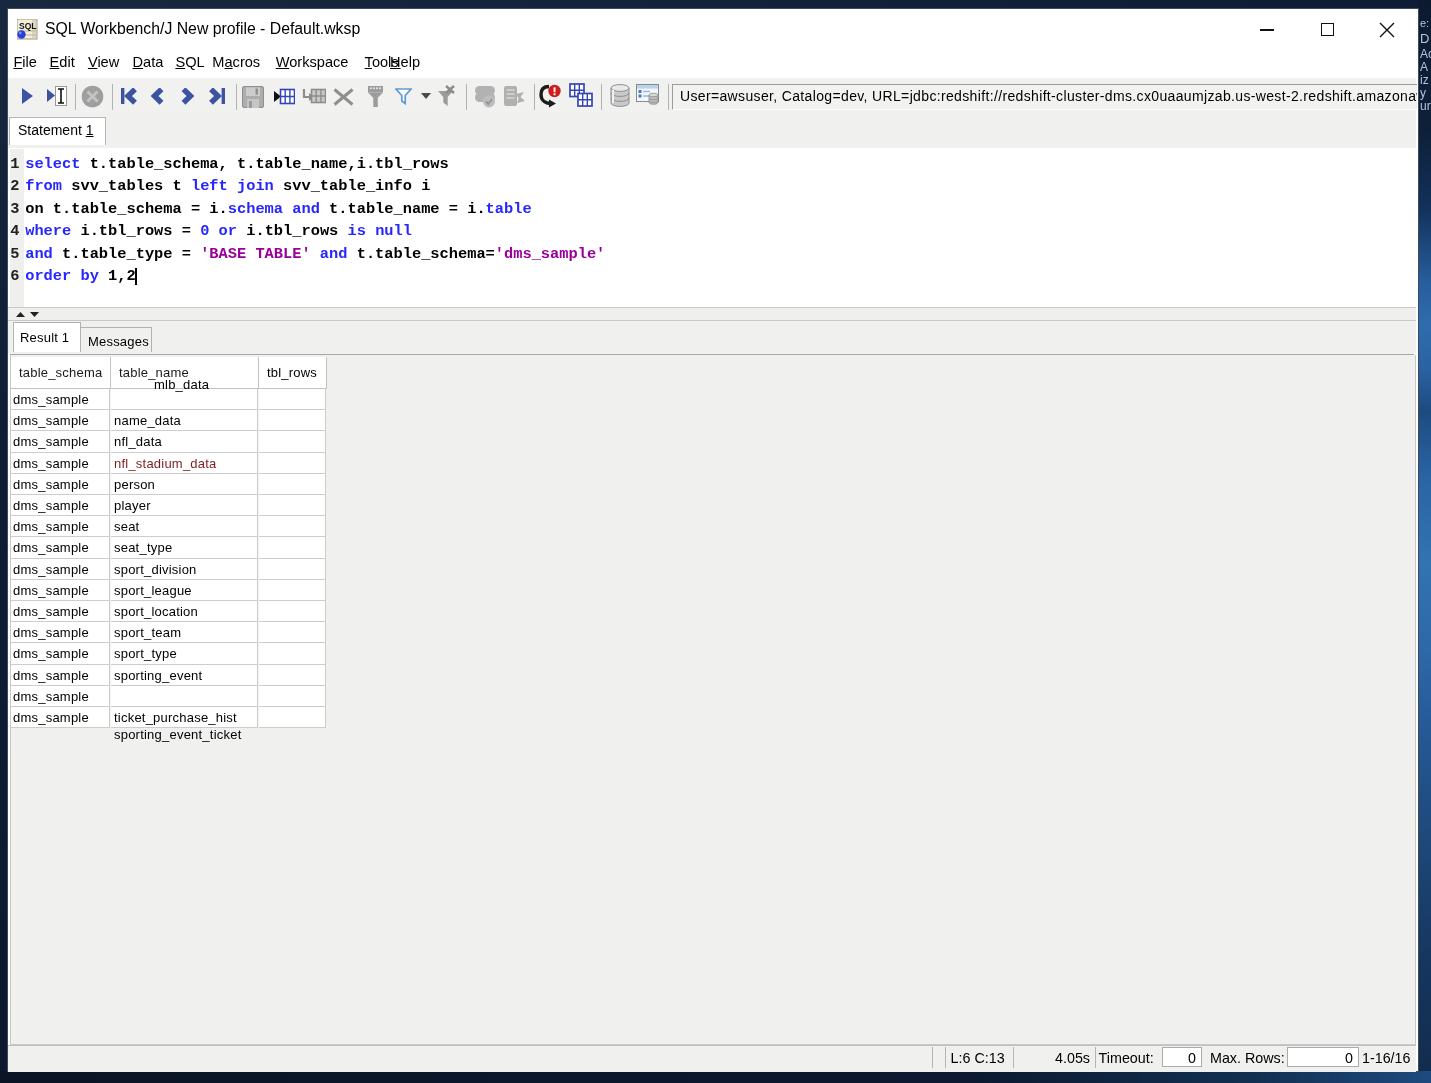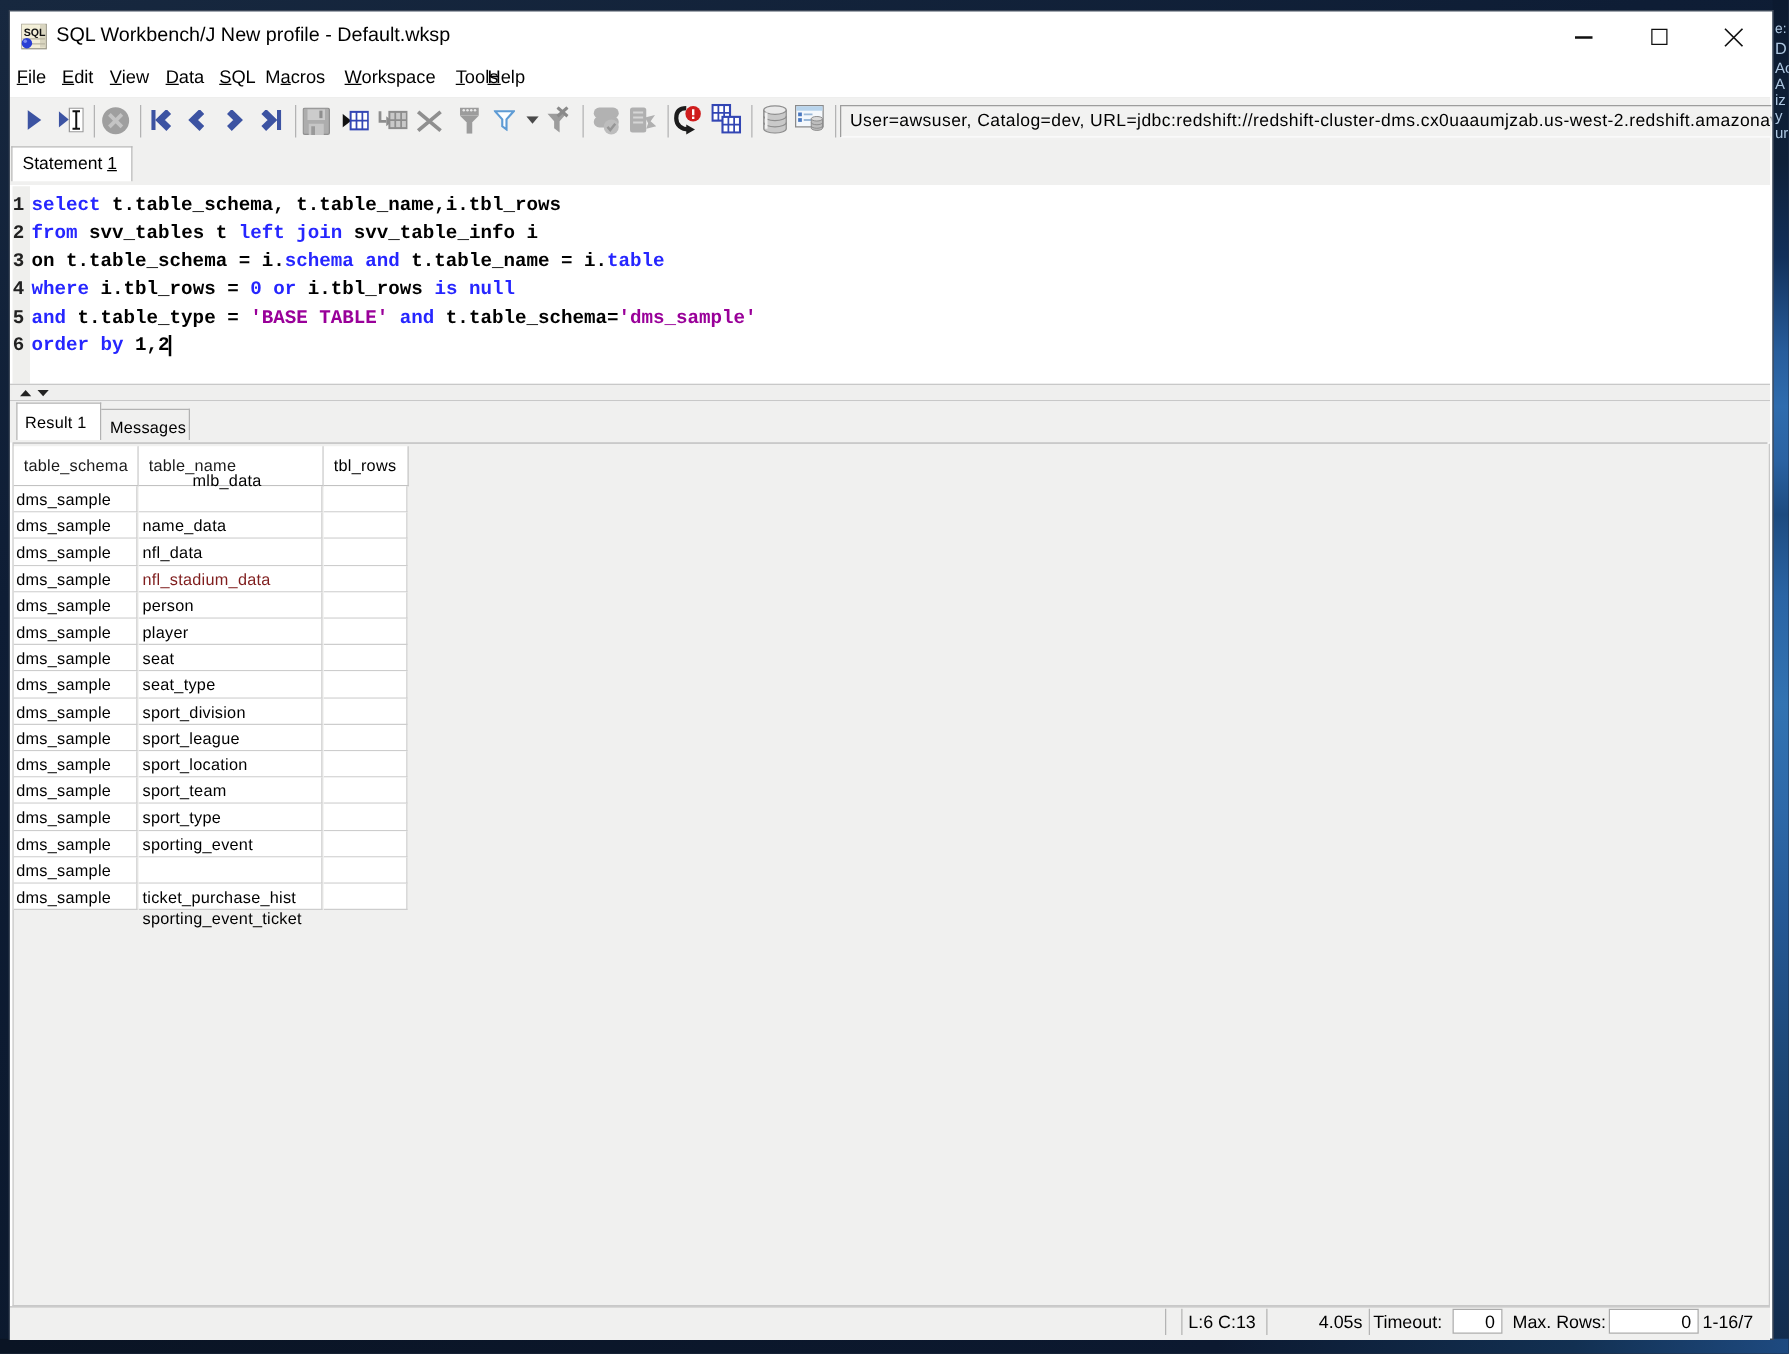--- a/index.html
+++ b/index.html
@@ -293,13 +293,13 @@
 <div class="abs" style="left:942.6px;top:1041px;font-size:14.3px;color:#000;">L:6 C:13</div>
 <div class="abs" style="left:1005px;top:1038px;width:1px;height:21px;background:#b4b4b4;"></div>
 <div class="abs" style="left:1008px;top:1041px;width:74px;text-align:right;font-size:14.3px;color:#000;">4.05s</div>
 <div class="abs" style="left:1086.6px;top:1038px;width:1px;height:21px;background:#b4b4b4;"></div>
 <div class="abs" style="left:1090.6px;top:1041px;font-size:14.3px;color:#000;">Timeout:</div>
 <div class="abs" style="left:1154px;top:1038px;width:40px;height:20px;background:#fff;border:1px solid #ababab;box-sizing:border-box;"></div>
     <div class="abs" style="left:1154px;top:1041px;width:34px;text-align:right;font-size:14.3px;color:#000;">0</div>
     <div class="abs" style="left:1202px;top:1041px;font-size:14.3px;color:#000;">Max. Rows:</div>
 <div class="abs" style="left:1279px;top:1038px;width:72px;height:20px;background:#fff;border:1px solid #ababab;box-sizing:border-box;"></div>
     <div class="abs" style="left:1279px;top:1041px;width:66px;text-align:right;font-size:14.3px;color:#000;">0</div>
-    <div class="abs" style="left:1354px;top:1041px;font-size:14.3px;color:#000;">1-16/7</div>
+    <div class="abs" style="left:1354px;top:1041px;font-size:14.3px;color:#000;">1-16/16</div>
 </div>
 </body></html>

